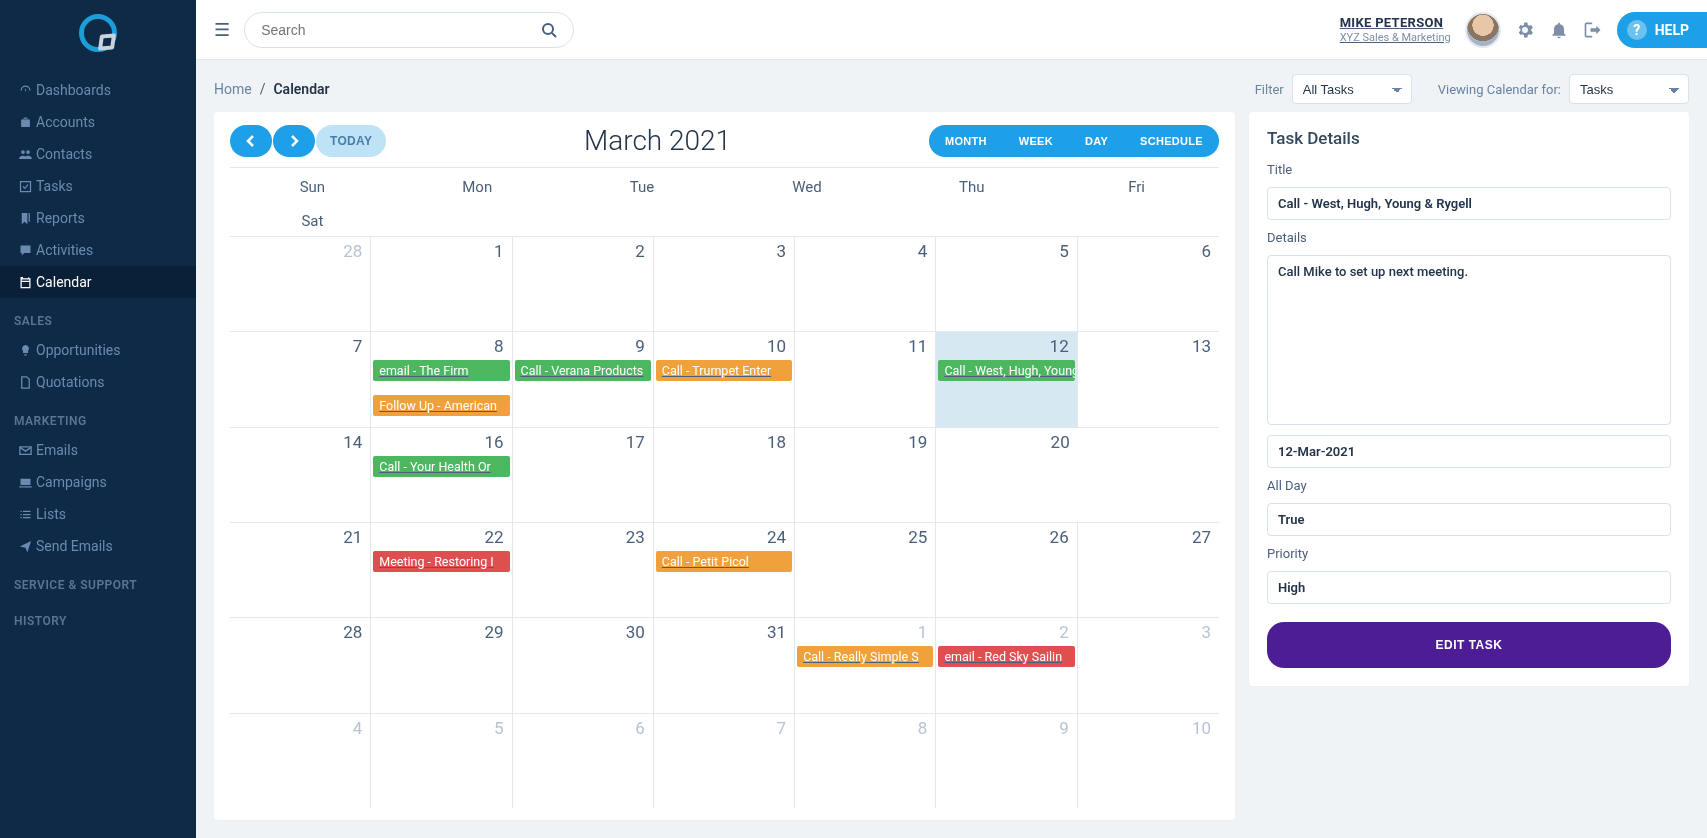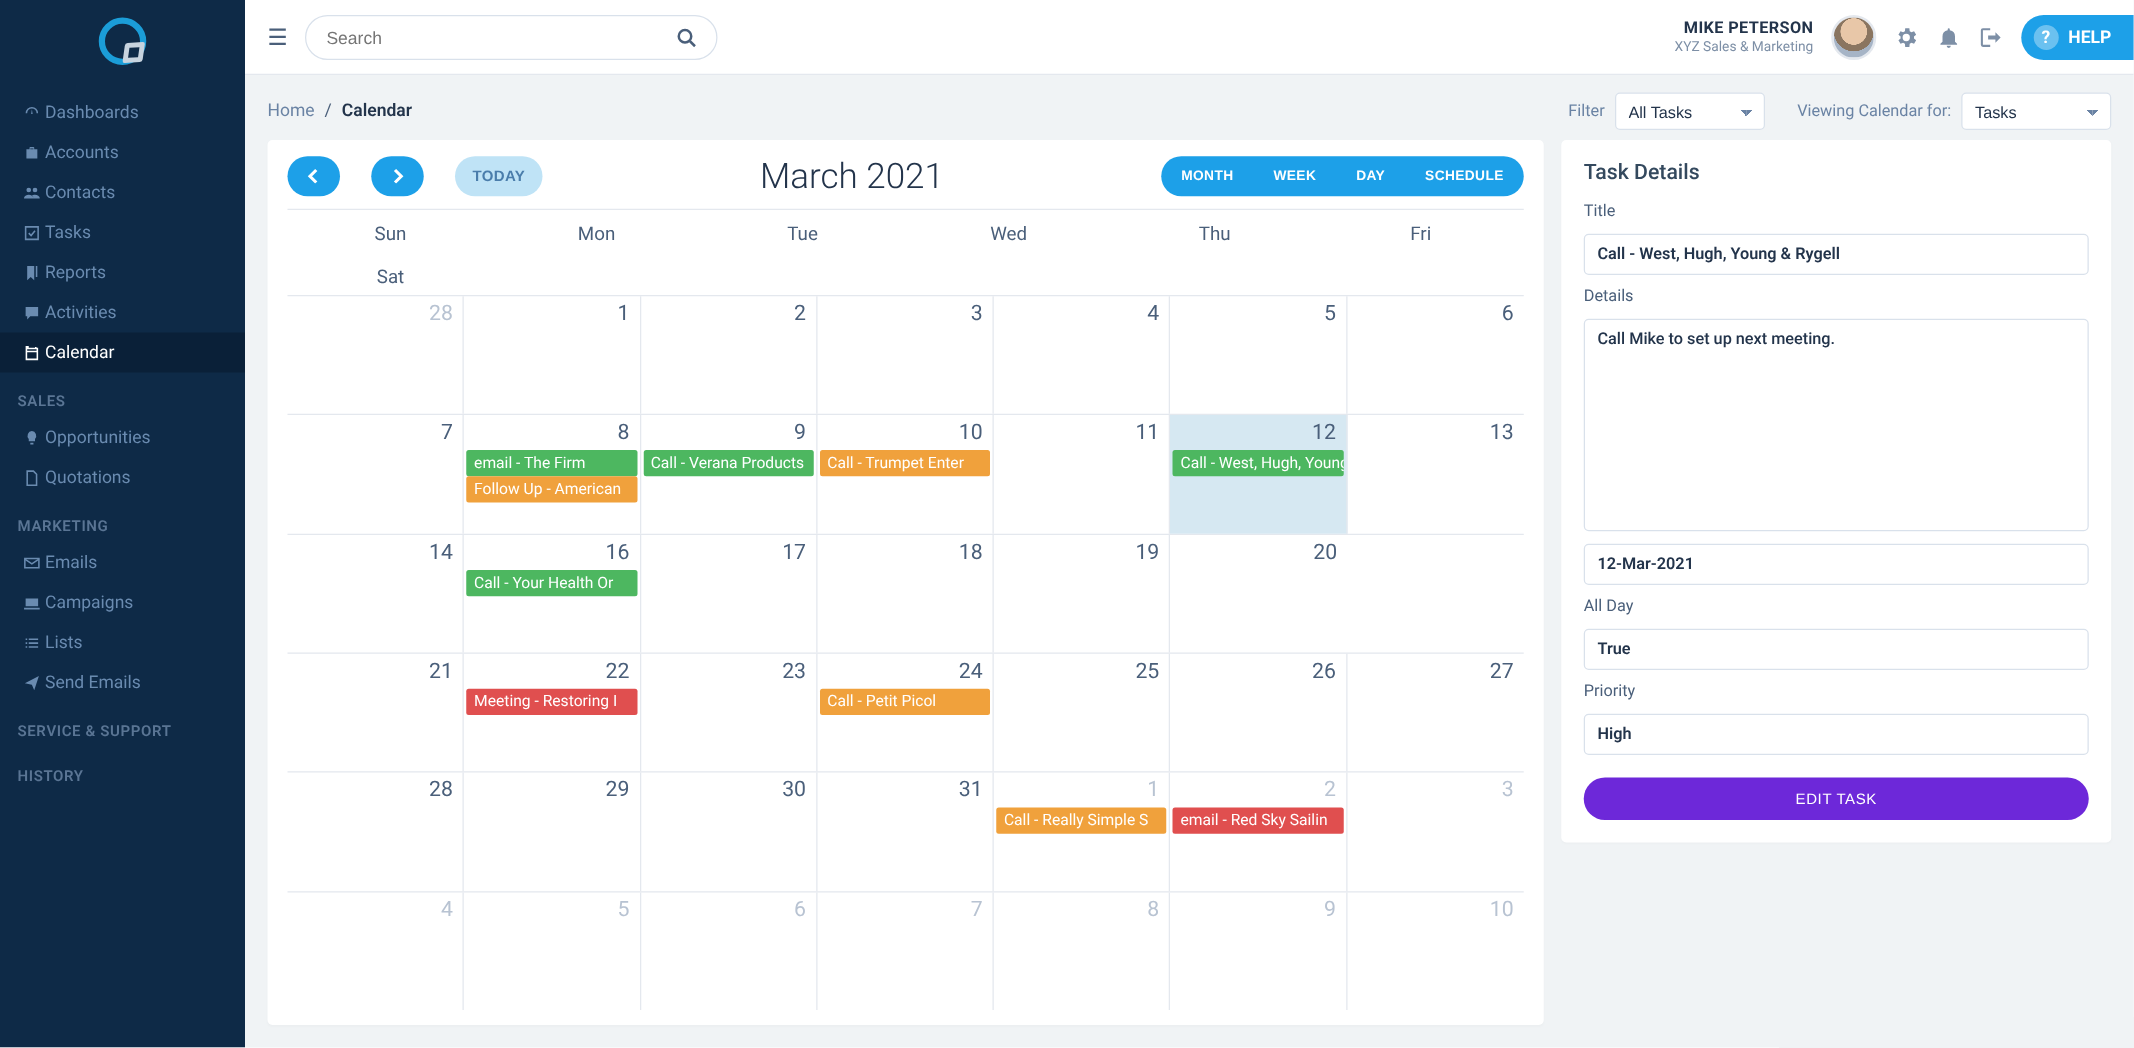--- a/index.html
+++ b/index.html
@@ -17,21 +17,21 @@
   .nav li .nav-icon { width:22px; display:inline-flex; justify-content:center; font-size:14px; color:inherit; }
   .nav li.section-header { height:auto; padding:16px 14px 6px; font-size:12px; font-weight:600; letter-spacing:.5px; color:#5a7594; cursor:default; }
   
   .main { flex:1; display:flex; flex-direction:column; min-width:0; }
   .topbar { height:60px; background:#fff; border-bottom:1px solid #e4e8ee; display:flex; align-items:center; padding:0 18px; gap:14px; }
   .hamburger { font-size:18px; color:#4a5f7a; cursor:pointer; }
   .search-box { width:330px; height:36px; border:1px solid #d9e1eb; border-radius:18px; display:flex; align-items:center; padding:17px 16px; }
   .search-box input { flex:1; border:none; outline:none; font-size:14px; color:#4a5f7a; }
   .search-box .search-icon { color:#4a5f7a; font-size:15px; }
   .topbar .spacer { flex:1; }
-  .user-block { text-align:right; line-height:1.2; }
+  .user-block { text-align:left; line-height:1.2;text-decoration:underline; }
   .user-block .uname { font-weight:700; font-size:13px; color:#23344b; letter-spacing:.3px; }
   .user-block .uorg { font-size:11px; color:#7d8fa6; }
   .avatar { width:36px; height:36px; border-radius:50%; background: radial-gradient(circle at 50% 35%, #e8c7a8 0 40%, #8a7560 41% 60%, #a6b4c6 61% 100%); border:2px solid #e4e8ee; }
   .top-icon { font-size:18px; color:#7d8fa6; cursor:pointer; }
   .help-btn { background:#1da0e8; color:#fff; height:36px; border-radius:18px 0 0 18px; padding:0 18px 0 10px; display:flex; align-items:center; gap:8px; font-weight:700; font-size:14px; margin-right:-18px; cursor:pointer;}
   .help-btn .qmark { width:20px; height:20px; border-radius:50%; background:rgba(255,255,255,.35); display:flex; align-items:center; justify-content:center; font-size:14px; }
 
   
   .subbar { padding:14px 18px 8px; display:flex; align-items:center; gap:8px; font-size:14px; }
   .subbar a { color:#6a83a4; text-decoration:none; }
@@ -39,52 +39,52 @@
   .subbar .spacer { flex:1; }
   .subbar label { font-size:13px; color:#6a83a4; }
   .subbar select { height:30px; border:1px solid #d9e1eb; border-radius:4px; padding:0 28px 0 10px; font-size:13px; color:#23344b; background:#fff; appearance:none; background-image: linear-gradient(45deg, transparent 50%, #6a83a4 50%), linear-gradient(135deg, #6a83a4 50%, transparent 50%); background-position: calc(100% - 14px) 13px, calc(100% - 9px) 13px; background-size: 5px 5px, 5px 5px; background-repeat:no-repeat; min-width:120px; }
 
   
   .content { flex:1; display:flex; gap:14px; padding:0 18px 18px; min-height:0; }
   .panel { background:#fff; border-radius:4px; box-shadow:0 0 0 1px rgba(0,0,0,0), 0 1px 2px rgba(0,0,0,.02); }
 
   
   .cal-panel { flex:1; padding:12px 16px; display:flex; flex-direction:column; min-width:0; }
-  .cal-header { display:flex; align-items:center; gap:25px; padding-bottom:10px; }
+  .cal-header { display:flex; align-items:center; gap:1px; padding-bottom:10px; }
   .cal-header h2 { flex:1; text-align:center; font-size:28px; font-weight:300; color:#23344b; }
   .pill { background:#1da0e8; color:#fff; border:none; border-radius:16px; height:32px; min-width:42px; font-size:15px; display:inline-flex; align-items:center; justify-content:center; cursor:pointer; }
   .pill.wide { padding:0 14px; font-size:12px; font-weight:700; letter-spacing:.3px; }
   .pill.light { background:#bfe3f6; color:#4a7dab; }
   .view-seg { display:flex; background:#1da0e8; border-radius:16px; overflow:hidden; height:32px; }
   .view-seg button { background:transparent; border:none; color:#fff; font-size:11px; font-weight:700; letter-spacing:.3px; padding:0 16px; cursor:pointer; }
 
   hr.cal-sep { border:none; border-top:1px solid #e4e8ee; margin-bottom:0; }
 
   .cal-grid { flex:1; display:flex; flex-direction:column; }
   .dow-row { display:grid; grid-template-columns: repeat(6, 1fr); }
   .dow-row div { text-align:center; padding:10px 0 6px; font-size:15px; color:#4a5f7a; }
   .week-row { display:grid; grid-template-columns: repeat(7, 1fr); flex:1; border-top:1px solid #e4e8ee; }
   .day-cell { border-right:1px solid #e4e8ee; position:relative; min-height:92px; overflow:hidden; }
   .day-cell:last-child { border-right:none; }
   .day-cell.selected { background:#d6e8f2; }
   .day-num { position:absolute; top:4px; right:8px; font-size:17px; color:#4a5f7a; }
   .day-num.other-month { color:#b8c3d2; }
-  .events { margin-top:28px; display:flex; flex-direction:column; gap:0; padding:0 2px; }
+  .events { margin-top:28px; display:flex; flex-direction:column; gap:14px; padding:0 2px;text-decoration:underline; }
   .event { font-size:12.5px; color:#fff; padding:3px 6px; border-radius:2px; white-space:nowrap; overflow:hidden; cursor:pointer; }
   .ev-green  { background:#4db760; }
   .ev-orange { background:#f0a13c; }
   .ev-red    { background:#e04f4f; }
 
   
   .task-panel { width:440px; padding:16px 18px 18px; display:flex; flex-direction:column; gap:10px; align-self:flex-start; }
   .task-panel h3 { font-size:17px; font-weight:500; color:#34495e; margin-bottom:4px; }
   .task-panel label { font-size:13px; color:#4a5f7a; }
   .task-panel .field { width:100%; border:1px solid #d9e1eb; border-radius:4px; padding:8px 10px; font-size:13px; font-weight:600; color:#23344b; background:#fff; }
   .task-panel .field.multiline { height:170px; font-weight:500; }
-  .edit-btn { margin-top:8px; height:34px; border:none; border-radius:17px; background:#6d28d9; color:#fff; font-size:12px; font-weight:400; letter-spacing:.5px; cursor:pointer; }
+  .edit-btn { margin-top:8px; height:46px; border:none; border-radius:17px; background:#4c1d95; color:#fff; font-size:12px; font-weight:700; letter-spacing:.5px; cursor:pointer; }
 
   svg { display:block; }
 </style>
 </head>
 <body>
 
 <aside class="sidebar">
   <div class="logo-wrap">
     <div class="logo">
         <div class="logo-ring"></div>

